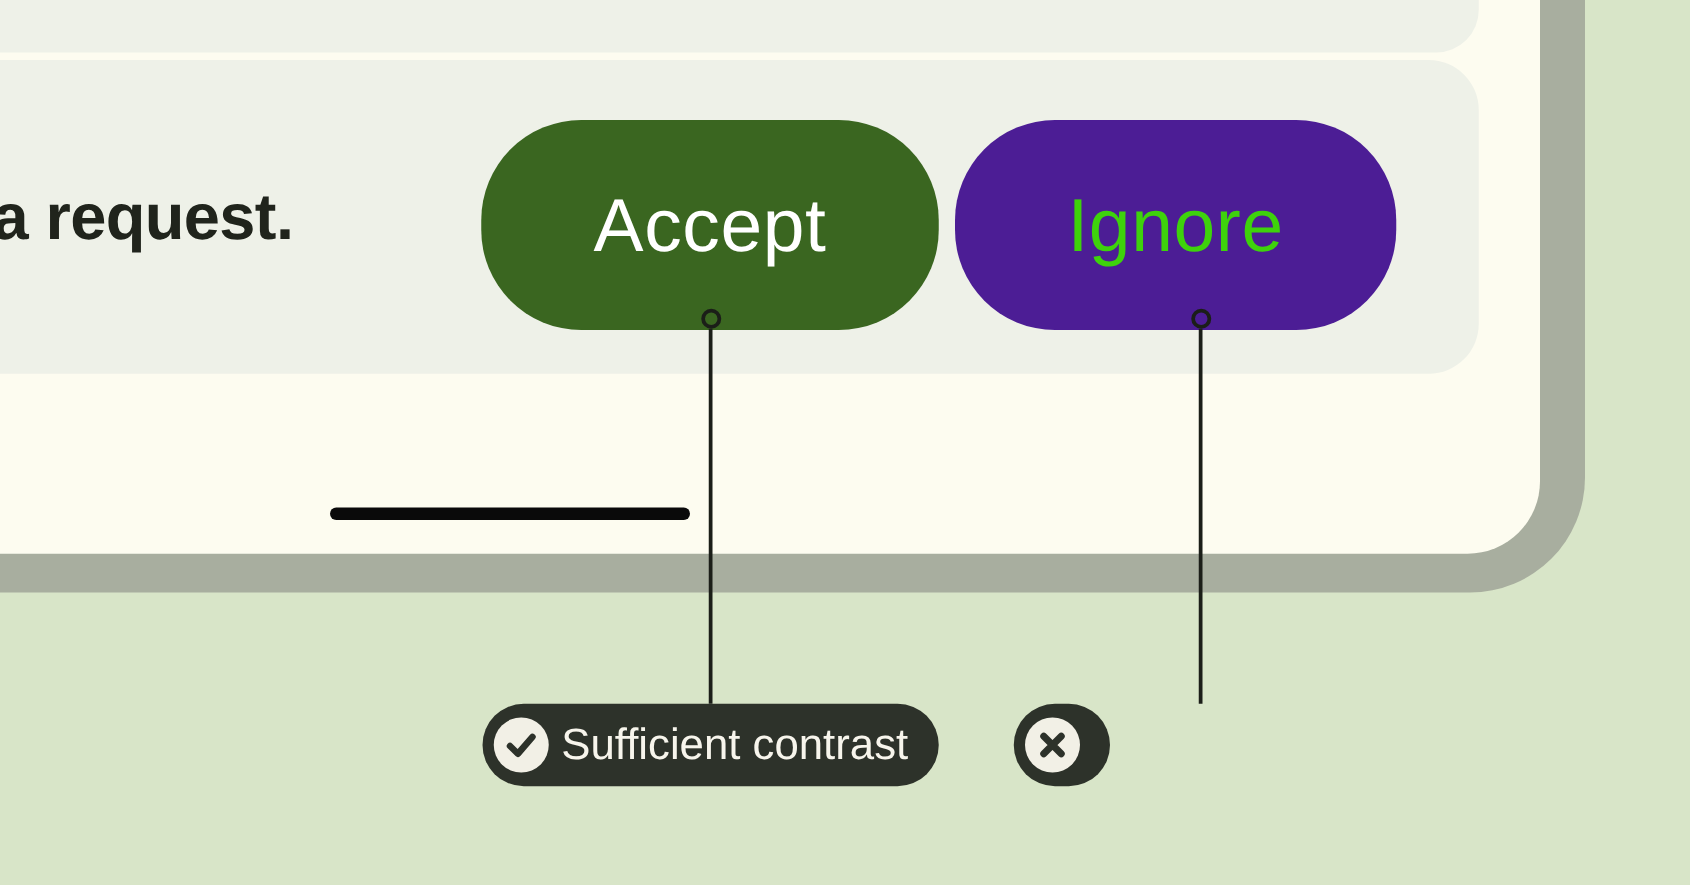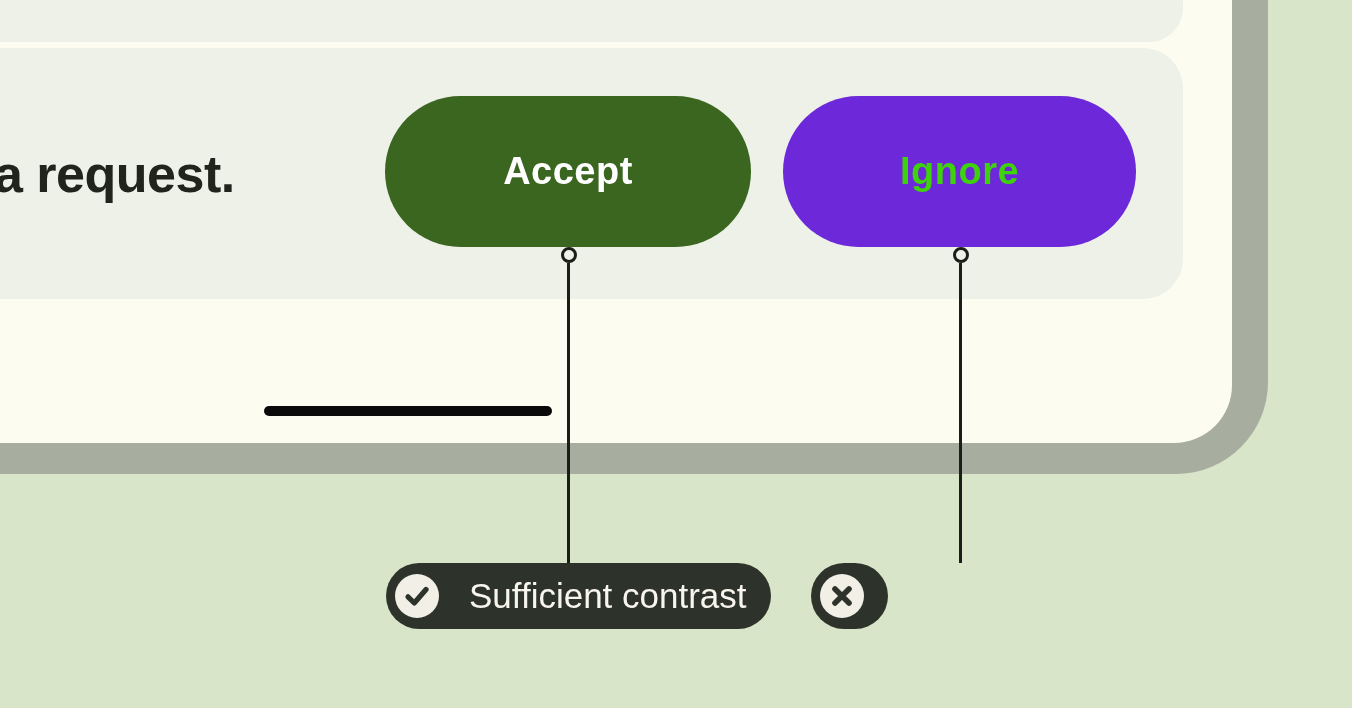--- a/index.html
+++ b/index.html
@@ -30,47 +30,47 @@
     background:#EEF1E8;
     border-top-right-radius:40px;border-bottom-right-radius:40px;
   }
   .message-text{
     left:-6px;top:48px;height:251px;display:flex;align-items:center;
     font-size:52px;font-weight:700;color:#20241C;letter-spacing:-0.5px;
   }
 
   
   .mock-btn{
-    top:96px;height:151px;border-radius:80px;
+    top:96px;height:168px;border-radius:80px;
     display:flex;align-items:center;justify-content:center;
-    font-size:38px;font-weight:700;letter-spacing:0.5px;
+    font-size:60px;font-weight:400;letter-spacing:0.5px;
   }
   .btn-accept{left:385px;width:366px;background:#3A6620;color:#FFFFFF;}
-  .btn-ignore{left:783px;width:353px;background:#6d28d9;color:#3ED20C;}
+  .btn-ignore{left:764px;width:353px;background:#4c1d95;color:#3ED20C;}
 
   
   .gesture-bar{
     left:264px;top:406px;width:288px;height:10px;border-radius:5px;background:#0A0A0A;
   }
 
   
   .anchor-circle{
     width:16px;height:16px;border-radius:50%;
     border:3px solid #1B1E18;background:transparent;box-sizing:border-box;
   }
   .anchor-accept{left:561px;top:247px;}
   .anchor-ignore{left:953px;top:247px;}
   .callout-line{width:3px;background:#1B1E18;top:263px;height:300px;}
   .line-accept{left:567px;}
   .line-ignore{left:959px;}
 
   
   .callout-pill{
     top:563px;height:66px;border-radius:33px;background:#2D322A;
-    display:inline-flex;align-items:center;gap:30px;
+    display:inline-flex;align-items:center;gap:10px;
     padding:0 24px 0 9px;box-sizing:border-box;
     color:#F7F5EC;font-size:35px;font-weight:500;white-space:nowrap;
   }
   .pill-sufficient{left:386px;}
   .pill-poor{left:811px;}
   .icon-circle{
     width:44px;height:44px;border-radius:50%;background:#F2F0E6;
     display:flex;align-items:center;justify-content:center;flex:0 0 auto;
   }
   .icon-circle svg{display:block;}

